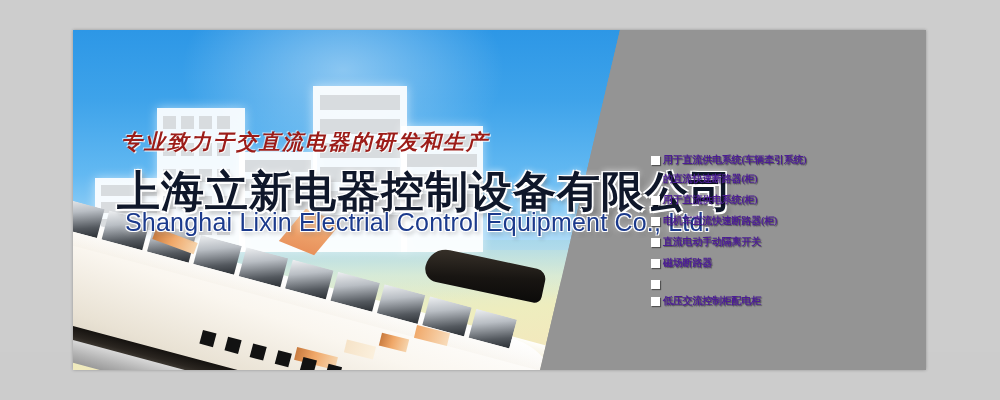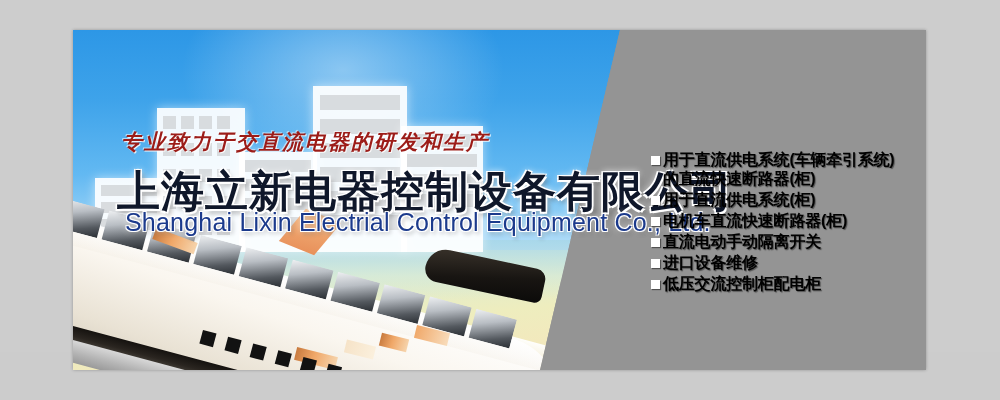--- a/index.html
+++ b/index.html
@@ -264,25 +264,25 @@
     margin-bottom: 2px;
   }
   .bullet .sq {
     flex: 0 0 auto;
     width: 9px; height: 9px;
     background: #ffffff;
     margin: 6px 3px 0 0;
     box-shadow: 1px 1px 1px rgba(0,0,0,0.45);
   }
   .bullet .txt {
-    font-family: Liberation Sans, sans-serif;
+    font-family: Liberation Serif, serif;
     font-weight: 700;
-    font-size: 16px;
+    font-size: 10px;
     line-height: 19px;
-    color: #000000;
+    color: #4c1d95;
     text-shadow: 1px 1px 1px rgba(0,0,0,0.45);
     letter-spacing: -0.2px;
   }
 </style>
 </head>
 <body>
 
 <div id="page">
 
   <div id="banner">
@@ -403,24 +403,27 @@
         <span class="sq"></span>
         <span class="txt">电机车直流快速断路器(柜)</span>
       </div>
 
       <div class="bullet">
         <span class="sq"></span>
         <span class="txt">直流电动手动隔离开关</span>
       </div>
 
 
-
-      <div class="bullet">
-        <span class="sq"></span>
-        <span class="txt">进口设备维修</span>
+      <div class="bullet">
+        <span class="sq"></span>
+        <span class="txt">磁场断路器</span>
+      </div>
+
+      <div class="bullet">
+        <span class="sq"></span>
       </div>
 
       <div class="bullet">
         <span class="sq"></span>
         <span class="txt">低压交流控制柜配电柜</span>
       </div>
 
     </div>
 
   </div>

